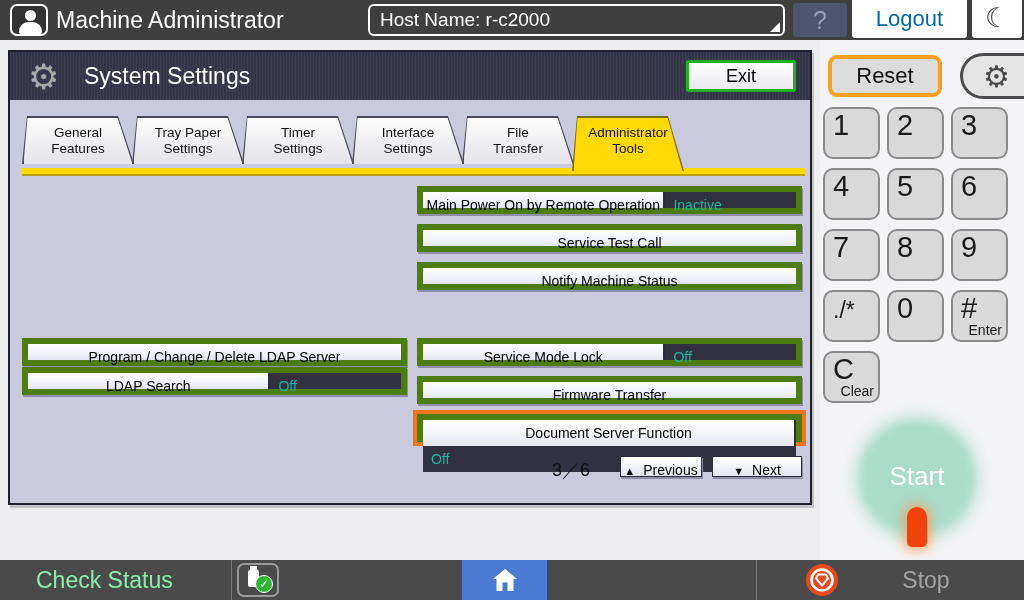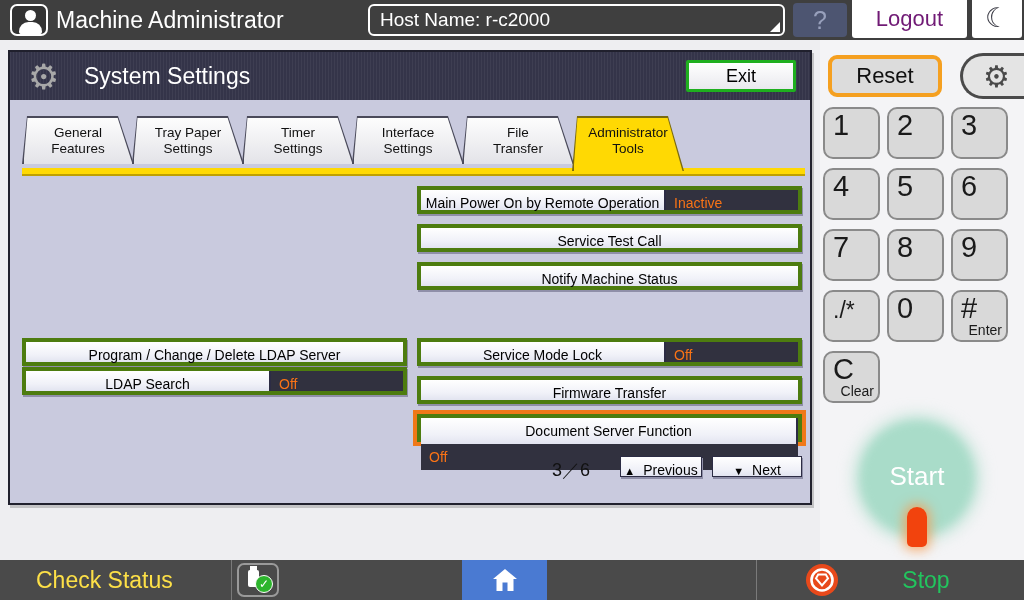--- a/index.html
+++ b/index.html
@@ -18,21 +18,21 @@
                color:#fff; font-size:23px; }
   #host-select { position:absolute; left:368px; top:4px; width:417px; height:32px;
                  border:2px solid #fff; border-radius:6px; color:#fff; font-size:19px;
                  line-height:28px; padding-left:10px; }
   #host-select .dd-tri { position:absolute; right:3px; bottom:2px; width:0; height:0;
                  border-left:10px solid transparent; border-bottom:10px solid #fff; }
   #help-button { position:absolute; left:793px; top:3px; width:54px; height:34px;
                  background:#4d5571; border-radius:4px; color:#98a0bc; font-size:25px;
                  text-align:center; line-height:34px; }
   #logout-button { position:absolute; left:852px; top:0; width:115px; height:38px;
-                 background:#fff; border-radius:0 0 3px 3px; color:#701a75; font-size:22px;
+                 background:#fff; border-radius:0 0 3px 3px; color:#0369a1; font-size:22px;
                  text-align:center; line-height:38px; }
   #moon-button { position:absolute; left:972px; top:0; width:50px; height:38px;
                  background:#fff; border-radius:0 0 3px 3px; color:#3c3c46; font-size:27px;
                  text-align:center; line-height:36px; }
 
   
   #right-panel { position:absolute; left:820px; top:40px; width:204px; height:520px; background:#f4f4f6; }
   #reset-button { position:absolute; left:8px; top:15px; width:114px; height:42px;
                   background:#dcdcdc; border:4px solid #f5a020; border-radius:9px;
                   font-size:22px; color:#111; text-align:center; line-height:34px; }
@@ -78,59 +78,59 @@
   .tab .tab-inner { position:absolute; left:1.5px; top:1.5px; right:1.5px; bottom:0;
          clip-path:polygon(4px 0, calc(100% - 15px) 0, 100% 100%, 0 100%);
          background:linear-gradient(#fdfdfd,#e3e3e8); color:#111;
          font-size:13.5px; text-align:center; padding-top:7px; line-height:16px; }
   .tab.active { height:55px; background:#7a6a10; }
   .tab.active .tab-inner { background:#ffd903; }
   #tab-underline { position:absolute; left:12px; top:116px; width:783px; height:8px;
                    background:#ffd903; border-bottom:2px solid #bfa000; }
 
   
-  .btn-row { position:absolute; height:28px; display:flex; border:4px solid #4d7c0f;
+  .btn-row { position:absolute; height:28px; display:flex; border:6px solid #4d7c0f;
              box-shadow:1px 2px 0 #8f8fa8; font-size:14px; }
   .btn-face { flex:1; background:linear-gradient(#ffffff,#f0f1f8 65%,#e2e4f0);
               text-align:center; line-height:26px; color:#000; }
   .btn-label { flex:0 0 65%; background:linear-gradient(#ffffff,#f0f1f8 65%,#e2e4f0);
                border-right:2px solid #2c2c44; text-align:center; line-height:26px; color:#000; }
-  .btn-value { flex:1; background:#31313f; color:#f97316; line-height:26px; padding-left:8px; }
+  .btn-value { flex:1; background:#31313f; color:#14b8a6; line-height:26px; padding-left:8px; }
   .highlight { box-shadow:0 0 0 4px #f07818; }
 
   
   #page-indicator { position:absolute; left:510px; top:404px; width:70px; height:28px;
                     font-size:18px; color:#111; text-align:right; line-height:28px; }
   .pag-btn { position:absolute; top:404px; height:21px; border:1px solid #2c2c44;
              background:linear-gradient(#ffffff,#f0f1f8 65%,#e2e4f0);
              box-shadow:1px 2px 0 #8f8fa8; font-size:14px; color:#000;
              text-align:center; line-height:26px; }
   .pag-btn .tri { font-size:11px; margin-right:8px; }
 
   
   #bottom-bar { position:absolute; left:0; top:560px; width:1024px; height:40px; background:#4a4a4a; }
   #check-status { position:absolute; left:36px; top:0; height:40px; line-height:40px;
-                  color:#fde047; font-size:23px; }
+                  color:#86efac; font-size:23px; }
   .bb-divider { position:absolute; top:0; width:1px; height:40px; background:#7a7a7a; }
   #usb-button { position:absolute; left:237px; top:3px; width:42px; height:34px;
                 border:2px solid #9a9a9a; border-radius:7px; }
   #usb-stick { position:absolute; left:9px; top:5px; width:11px; height:17px;
                background:#fff; border-radius:2px; }
   #usb-stick::before { content:""; position:absolute; left:2px; top:-4px; width:7px; height:4px;
                background:#fff; }
   #usb-check { position:absolute; left:16px; top:10px; width:18px; height:18px; border-radius:50%;
                background:#2db52d; border:1px solid #fff; color:#fff; font-size:12px;
                text-align:center; line-height:17px; }
   #home-button { position:absolute; left:462px; top:0; width:85px; height:40px; background:#4a7ad2;
                  text-align:center; }
   #home-button svg { margin-top:6px; }
   #stop-button { position:absolute; left:756px; top:0; width:268px; height:40px; }
   #stop-icon { position:absolute; left:50px; top:4px; width:32px; height:32px; }
   #stop-label { position:absolute; left:110px; top:0; width:120px; height:40px;
-                color:#22c55e; font-size:23px; text-align:center; line-height:40px; }
+                color:#a3a3a3; font-size:23px; text-align:center; line-height:40px; }
 </style>
 </head>
 <body>
 
 <div id="top-bar">
   <div id="user-badge">
     <div class="head"></div>
     <div class="body"></div>
   </div>
   <div id="top-title">Machine Administrator</div>

